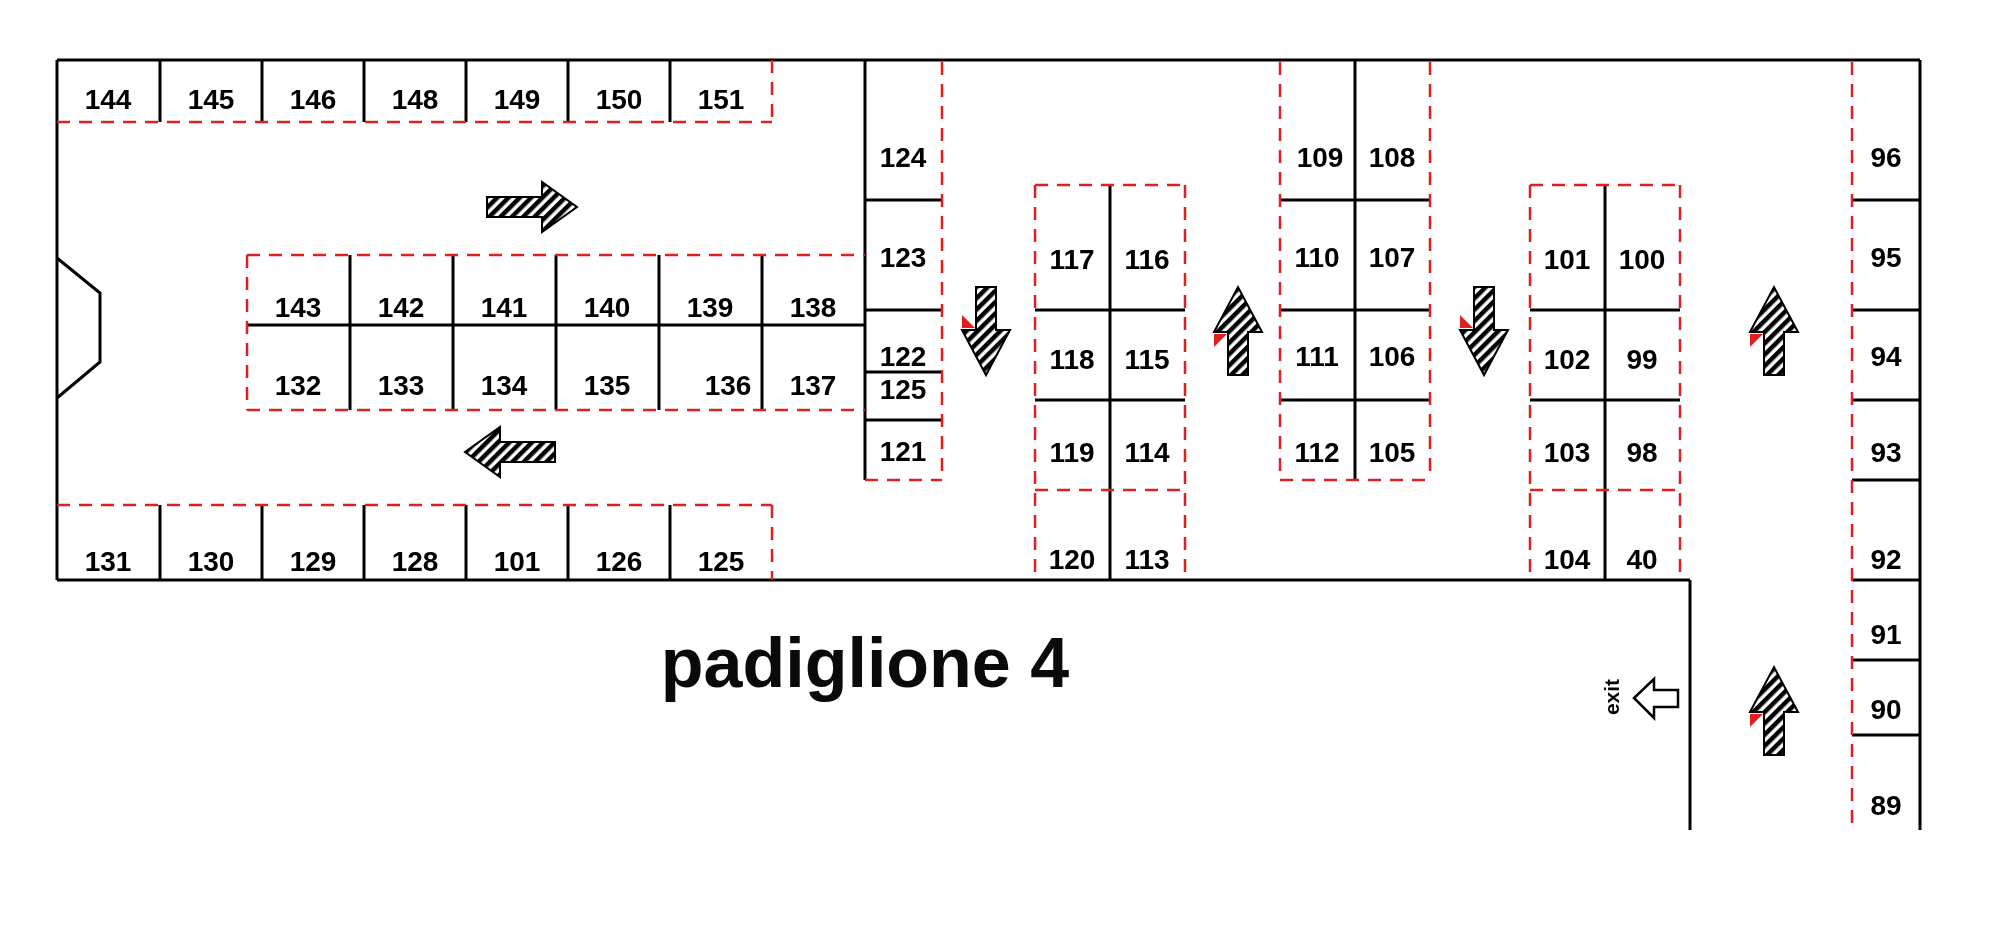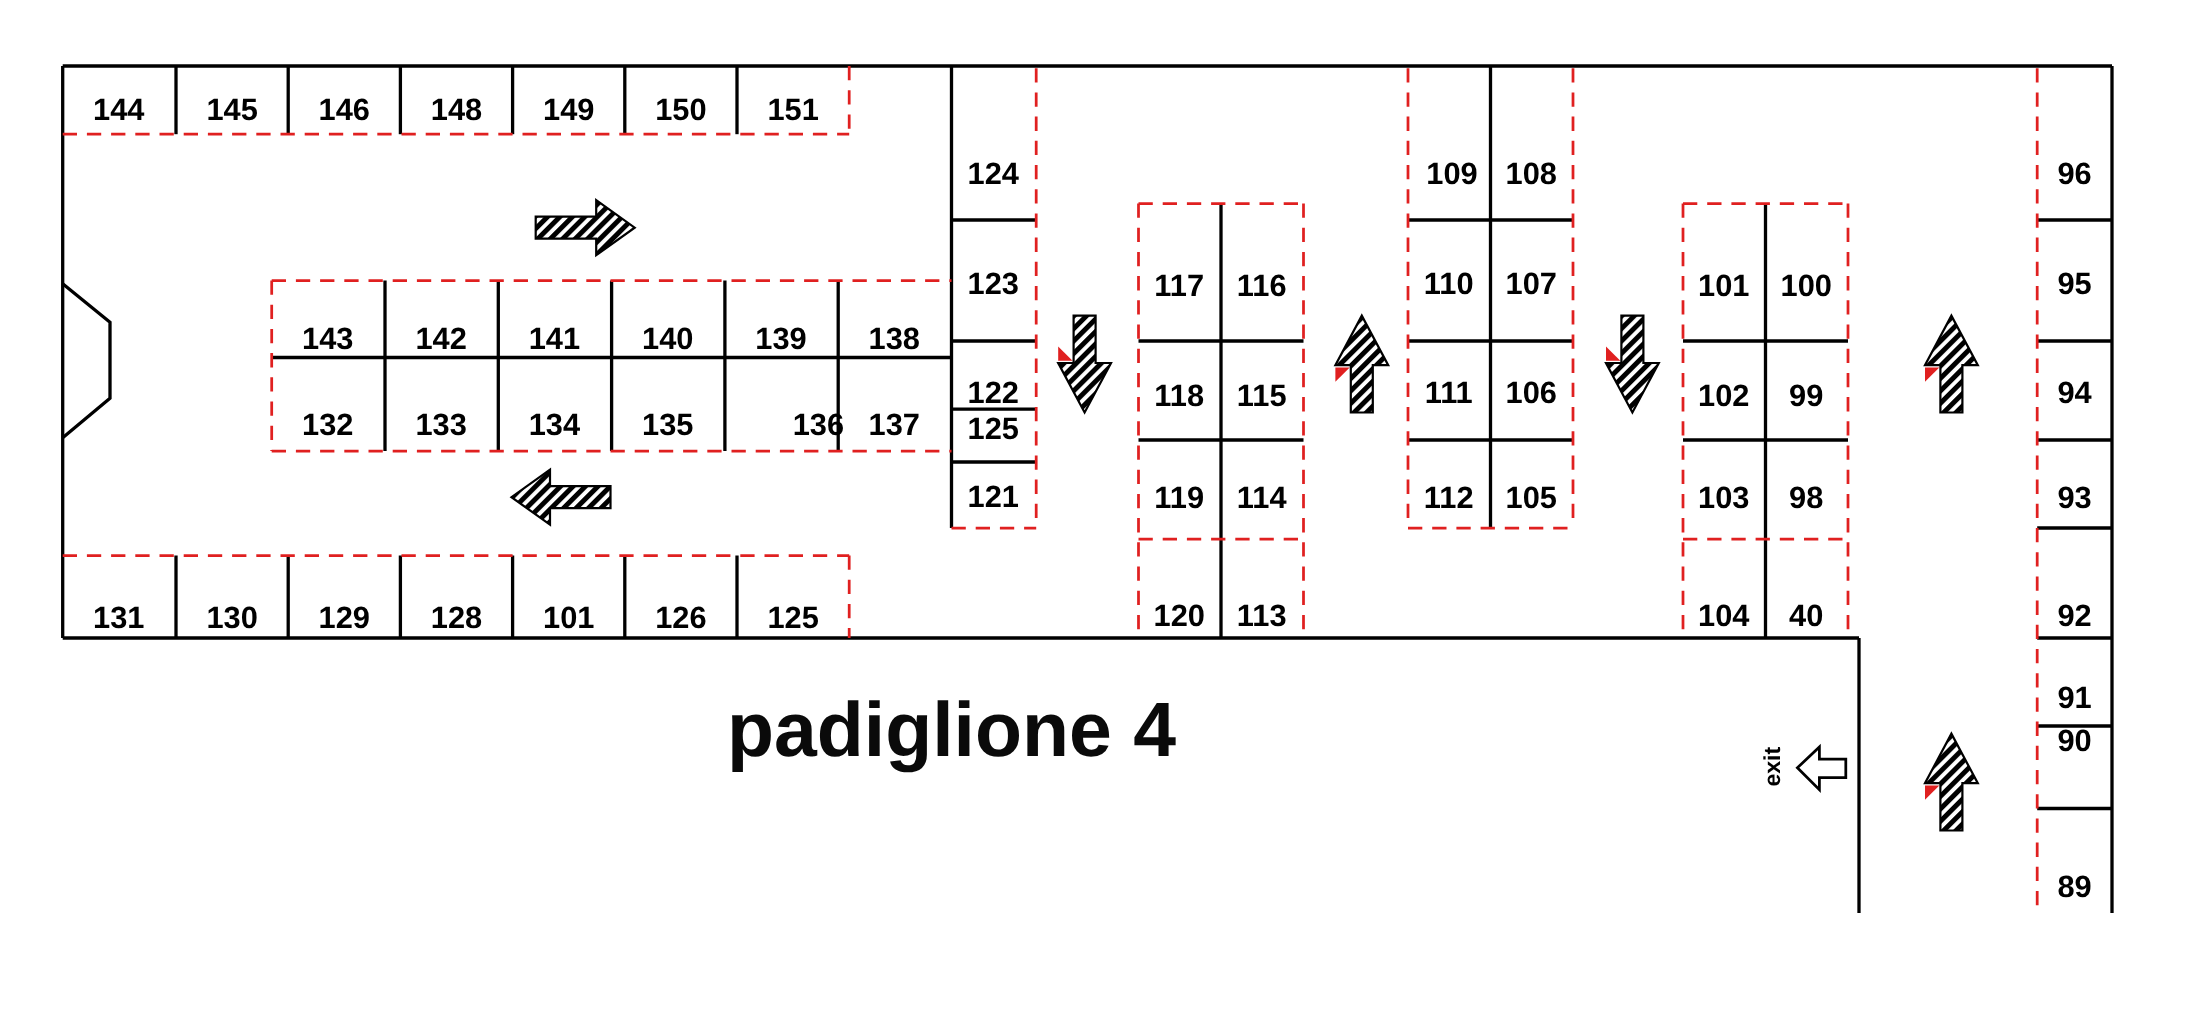--- a/index.html
+++ b/index.html
@@ -158,21 +158,21 @@
   <div class="num" style="left:401px;top:308px">142</div>
   <div class="num" style="left:504px;top:308px">141</div>
   <div class="num" style="left:607px;top:308px">140</div>
   <div class="num" style="left:710px;top:308px">139</div>
   <div class="num" style="left:813px;top:308px">138</div>
 
   <div class="num" style="left:298px;top:386px">132</div>
   <div class="num" style="left:401px;top:386px">133</div>
   <div class="num" style="left:504px;top:386px">134</div>
   <div class="num" style="left:607px;top:386px">135</div>
-  <div class="num" style="left:744px;top:386px">136</div>
+  <div class="num" style="left:728px;top:386px">136</div>
   <div class="num" style="left:813px;top:386px">137</div>
 
   <div class="num" style="left:108px;top:562px">131</div>
   <div class="num" style="left:211px;top:562px">130</div>
   <div class="num" style="left:313px;top:562px">129</div>
   <div class="num" style="left:415px;top:562px">128</div>
   <div class="num" style="left:517px;top:562px">101</div>
   <div class="num" style="left:619px;top:562px">126</div>
   <div class="num" style="left:721px;top:562px">125</div>
 
@@ -208,21 +208,21 @@
   <div class="num" style="left:1642px;top:453px">98</div>
   <div class="num" style="left:1567px;top:560px">104</div>
   <div class="num" style="left:1642px;top:560px">40</div>
 
   <div class="num" style="left:1886px;top:158px">96</div>
   <div class="num" style="left:1886px;top:258px">95</div>
   <div class="num" style="left:1886px;top:357px">94</div>
   <div class="num" style="left:1886px;top:453px">93</div>
   <div class="num" style="left:1886px;top:560px">92</div>
   <div class="num" style="left:1886px;top:635px">91</div>
-  <div class="num" style="left:1886px;top:674px">90</div>
+  <div class="num" style="left:1886px;top:710px">90</div>
   <div class="num" style="left:1886px;top:806px">89</div>
 
   <div class="exit">exit</div>
 
   <div class="title">
     <div class="t1">padiglione 4</div>
   </div>
 
 </div>
 

